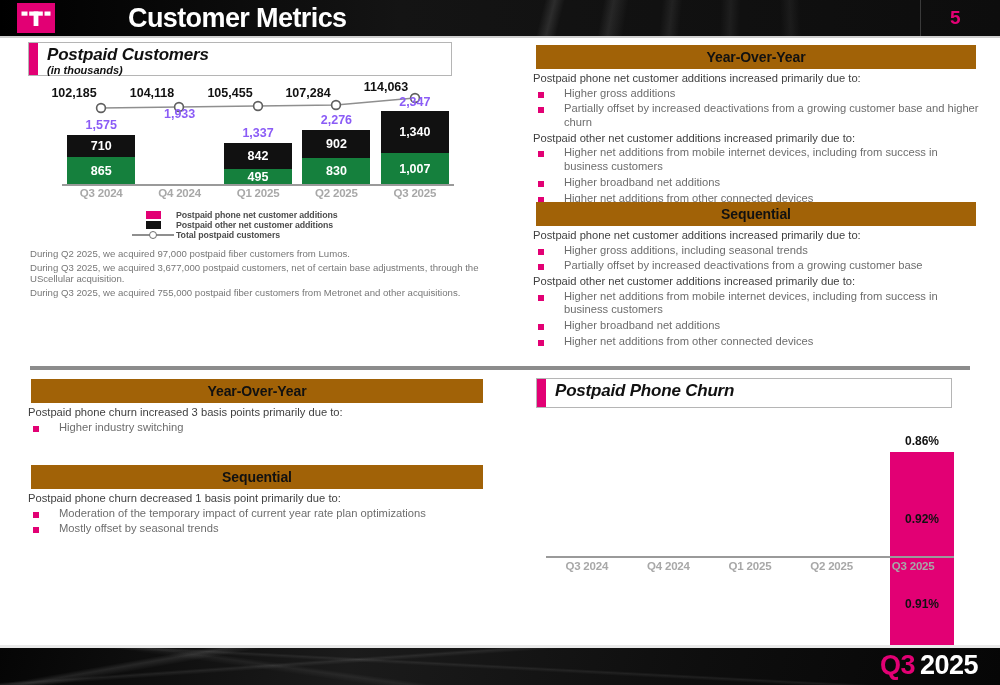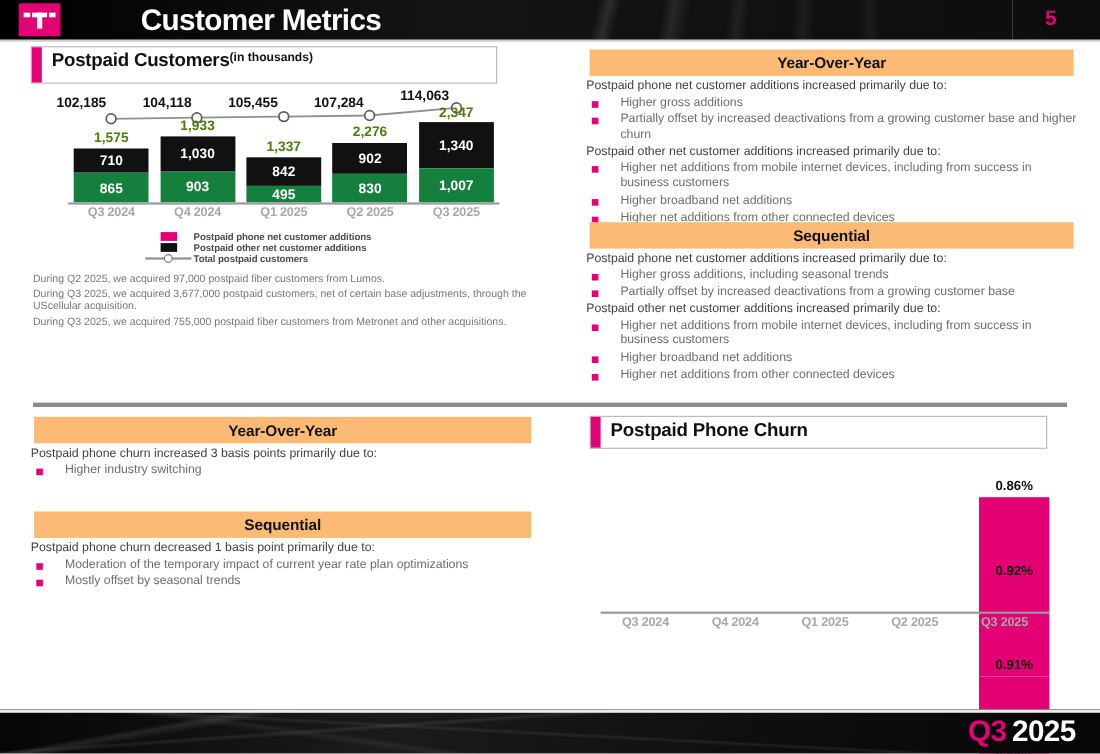--- a/index.html
+++ b/index.html
@@ -46,26 +46,26 @@
   .header-underline {
     position: absolute; left: 0; top: 36px; width: 1000px; height: 2px; background: #cfcfcf;
   }
 
   
   .chart-title-box {
     position: absolute; background: #fff; border: 1px solid #b5b5b5;
     display: flex; align-items: stretch;
   }
   .chart-title-bar { width: 9px; background: #e20074; flex: 0 0 9px; }
-  .chart-title-text { padding: 3px 0 2px 9px; display: flex; flex-direction: row; justify-content: flex-start; }
+  .chart-title-text { padding: 3px 0 2px 9px; display: flex; flex-direction: column; justify-content: flex-start; font-style: italic; }
   .chart-title-main { font-size: 17px; font-weight: bold; color: #111; line-height: 1.05; letter-spacing: -0.2px; }
   .chart-title-sub { font-size: 11px; font-weight: bold; color: #111; line-height: 1.1; }
 
   .sec-header {
-    position: absolute; background: #fdba74; display: flex;
+    position: absolute; background: #a16207; display: flex;
     align-items: center; justify-content: center;
     font-size: 14px; font-weight: bold; color: #111; letter-spacing: -0.1px;
   }
 
   
   .textblock { position: absolute; }
   .lead {
     font-size: 11.2px; font-weight: normal; color: #3f3f3f;
     line-height: 1.12; margin-bottom: 2px;
   }
@@ -90,21 +90,21 @@
   .barcol { flex: 1; position: relative; display: flex; flex-direction: column; justify-content: flex-end; align-items: center; }
   .bar-wrap { width: 68px; position: relative; }
   .seg {
     display: flex; align-items: center; justify-content: center;
     color: #fff; font-size: 12.5px; font-weight: bold;
   }
   .seg-other { background: #111111; }
   .seg-phone { background: #15803d; }
   .total-label {
     position: absolute; width: 110px; left: 50%; transform: translateX(-50%);
-    text-align: center; font-size: 12.5px; font-weight: bold; color: #4d7c0f;
+    text-align: center; font-size: 12.5px; font-weight: bold; color: #8b5cf6;
   }
   .line-layer { position: absolute; left: 32px; top: 0; width: 392px; height: 118px; pointer-events: none; }
   .cum-label {
     position: absolute; width: 110px; text-align: center;
     font-size: 12.5px; font-weight: bold; color: #111;
   }
 
   
   .legend { position: absolute; left: 130px; top: 210px; width: 300px; }
   .legend-row { display: flex; align-items: center; height: 9px; margin-bottom: 1px; }
@@ -209,24 +209,20 @@
       <div class="barcol">
         <div class="total-label" style="bottom:52px;">1,575</div>
         <div class="bar-wrap">
           <div class="seg seg-other" style="height:22px;">710</div>
           <div class="seg seg-phone" style="height:27px;">865</div>
         </div>
       </div>
 
       <div class="barcol">
         <div class="total-label" style="bottom:63px;">1,933</div>
-        <div class="bar-wrap">
-          <div class="seg seg-other" style="height:32px;">1,030</div>
-          <div class="seg seg-phone" style="height:28px;">903</div>
-        </div>
       </div>
 
       <div class="barcol">
         <div class="total-label" style="bottom:44px;">1,337</div>
         <div class="bar-wrap">
           <div class="seg seg-other" style="height:26px;">842</div>
           <div class="seg seg-phone" style="height:15px;">495</div>
         </div>
       </div>
 

